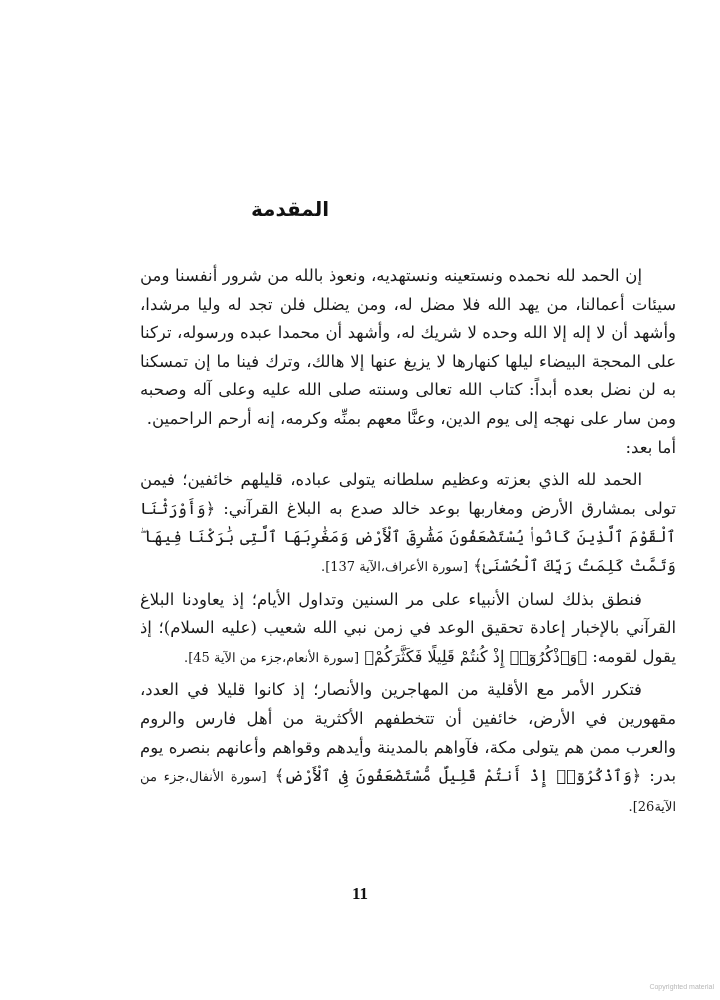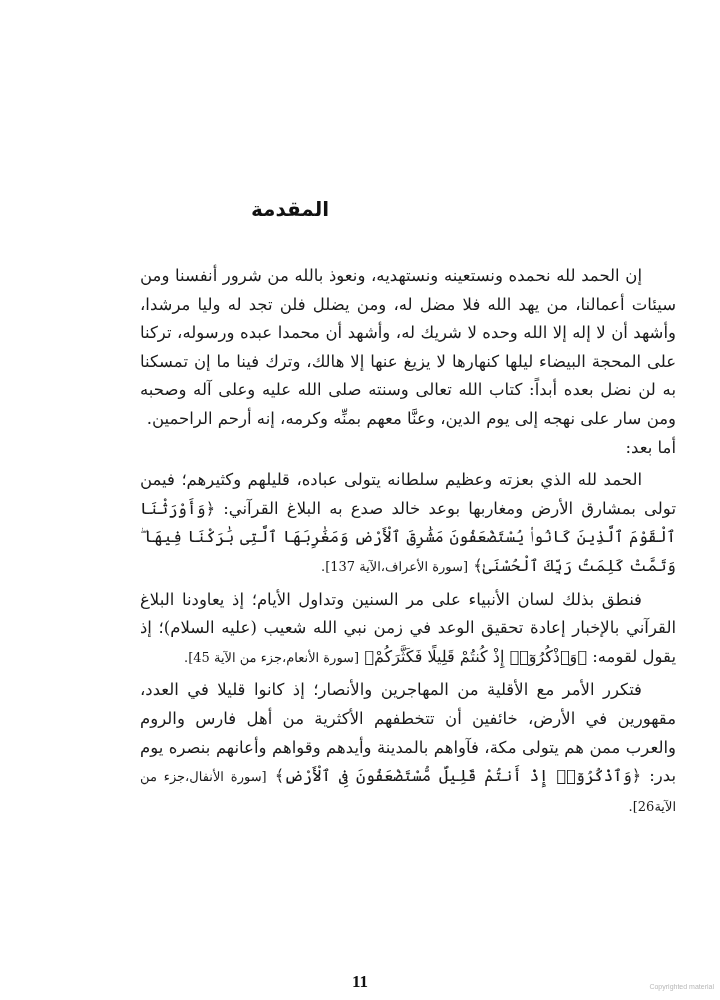--- a/index.html
+++ b/index.html
@@ -70,21 +70,21 @@
     }
     .quran {
       font-family: "DejaVu Serif", serif;
       font-size: 16px;
     }
     .ref {
       font-size: 13px;
     }
     .page-number {
       position: absolute;
-      top: 972px;
+      top: 884px;
       left: 0;
       width: 720px;
       text-align: center;
       font-family: "Liberation Serif", serif;
       font-weight: bold;
       font-size: 17px;
       color: #111;
     }
     .copyright {
       position: absolute;
@@ -106,21 +106,21 @@
   <div class="body-text">
     <p class="indent">
       <span>إن الحمد لله نحمده ونستعينه ونستهديه، ونعوذ بالله من شرور أنفسنا ومن سيئات أعمالنا، من يهد الله فلا مضل له، ومن يضلل فلن تجد له وليا مرشدا، وأشهد أن لا إله إلا الله وحده لا شريك له، وأشهد أن محمدا عبده ورسوله، تركنا على المحجة البيضاء ليلها كنهارها لا يزيغ عنها إلا هالك، وترك فينا ما إن تمسكنا به لن نضل بعده أبداً: كتاب الله تعالى وسنته صلى الله عليه وعلى آله وصحبه ومن سار على نهجه إلى يوم الدين، وعنَّا معهم بمنِّه وكرمه، إنه أرحم الراحمين.</span>
     </p>
 
     <p>
       <span>أما بعد:</span>
     </p>
 
     <p class="indent gap">
-      <span>الحمد لله الذي بعزته وعظيم سلطانه يتولى عباده، قليلهم وكثيرهم؛ فيمن تولى بمشارق الأرض ومغاربها بوعد خالد صدع به البلاغ القرآني:</span>
+      <span>الحمد لله الذي بعزته وعظيم سلطانه يتولى عباده، قليلهم خائفين؛ فيمن تولى بمشارق الأرض ومغاربها بوعد خالد صدع به البلاغ القرآني:</span>
       <span class="quran">﴿وَأَوْرَثْنَا ٱلْقَوْمَ ٱلَّذِينَ كَانُوا۟ يُسْتَضْعَفُونَ مَشَٰرِقَ ٱلْأَرْضِ وَمَغَٰرِبَهَا ٱلَّتِى بَٰرَكْنَا فِيهَا ۖ وَتَمَّتْ كَلِمَتُ رَبِّكَ ٱلْحُسْنَىٰ﴾</span>
       <span class="ref">[سورة الأعراف،الآية 137].</span>
     </p>
 
     <p class="indent gap">
       <span>فنطق بذلك لسان الأنبياء على مر السنين وتداول الأيام؛ إذ يعاودنا البلاغ القرآني بالإخبار إعادة تحقيق الوعد في زمن نبي الله شعيب (عليه السلام)؛ إذ يقول لقومه:</span>
       <span class="quran">﴿وَٱذْكُرُوٓا۟ إِذْ كُنتُمْ قَلِيلًا فَكَثَّرَكُمْ﴾</span>
       <span class="ref">[سورة الأنعام،جزء من الآية 45].</span>
     </p>
 

